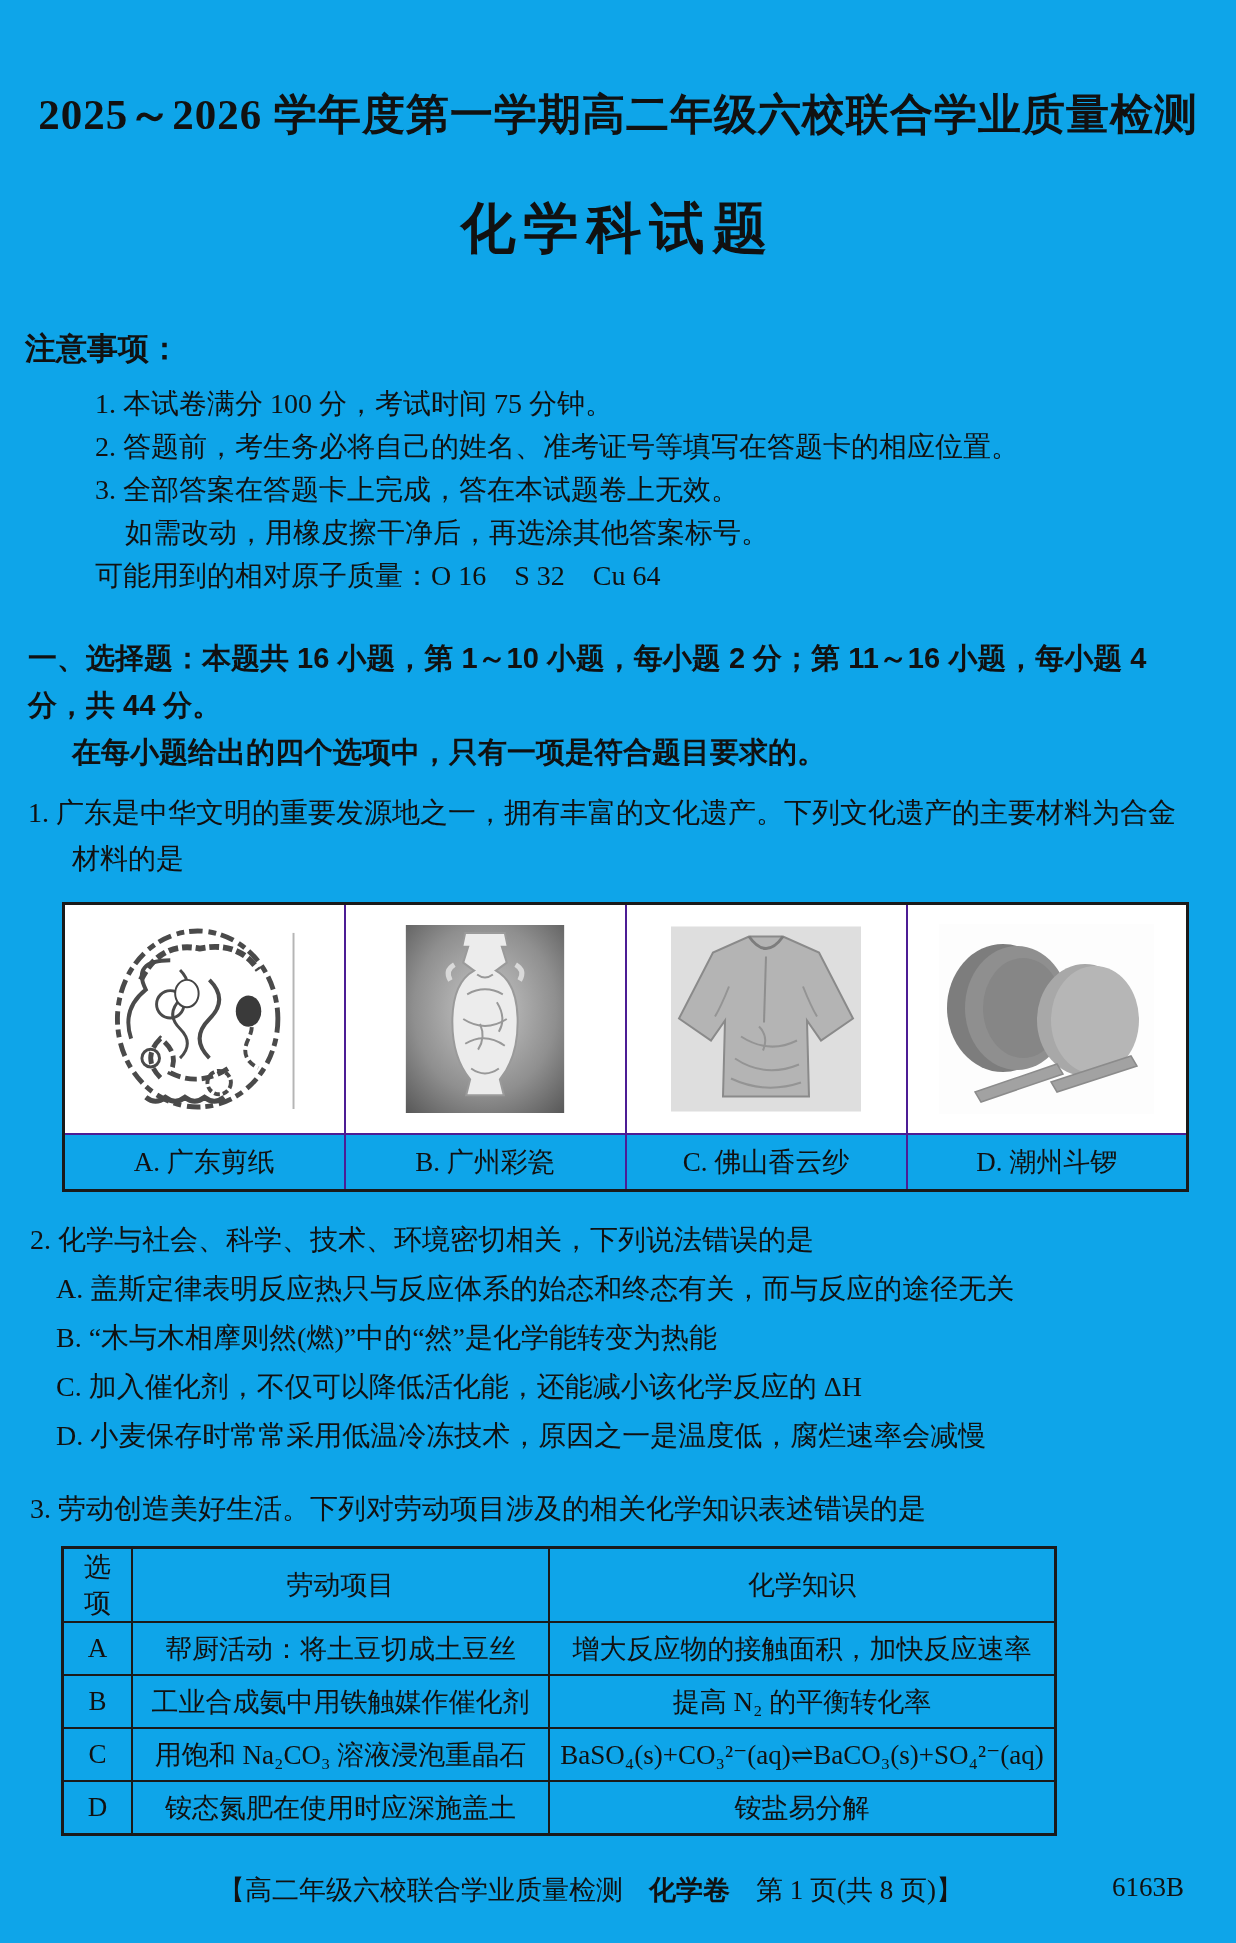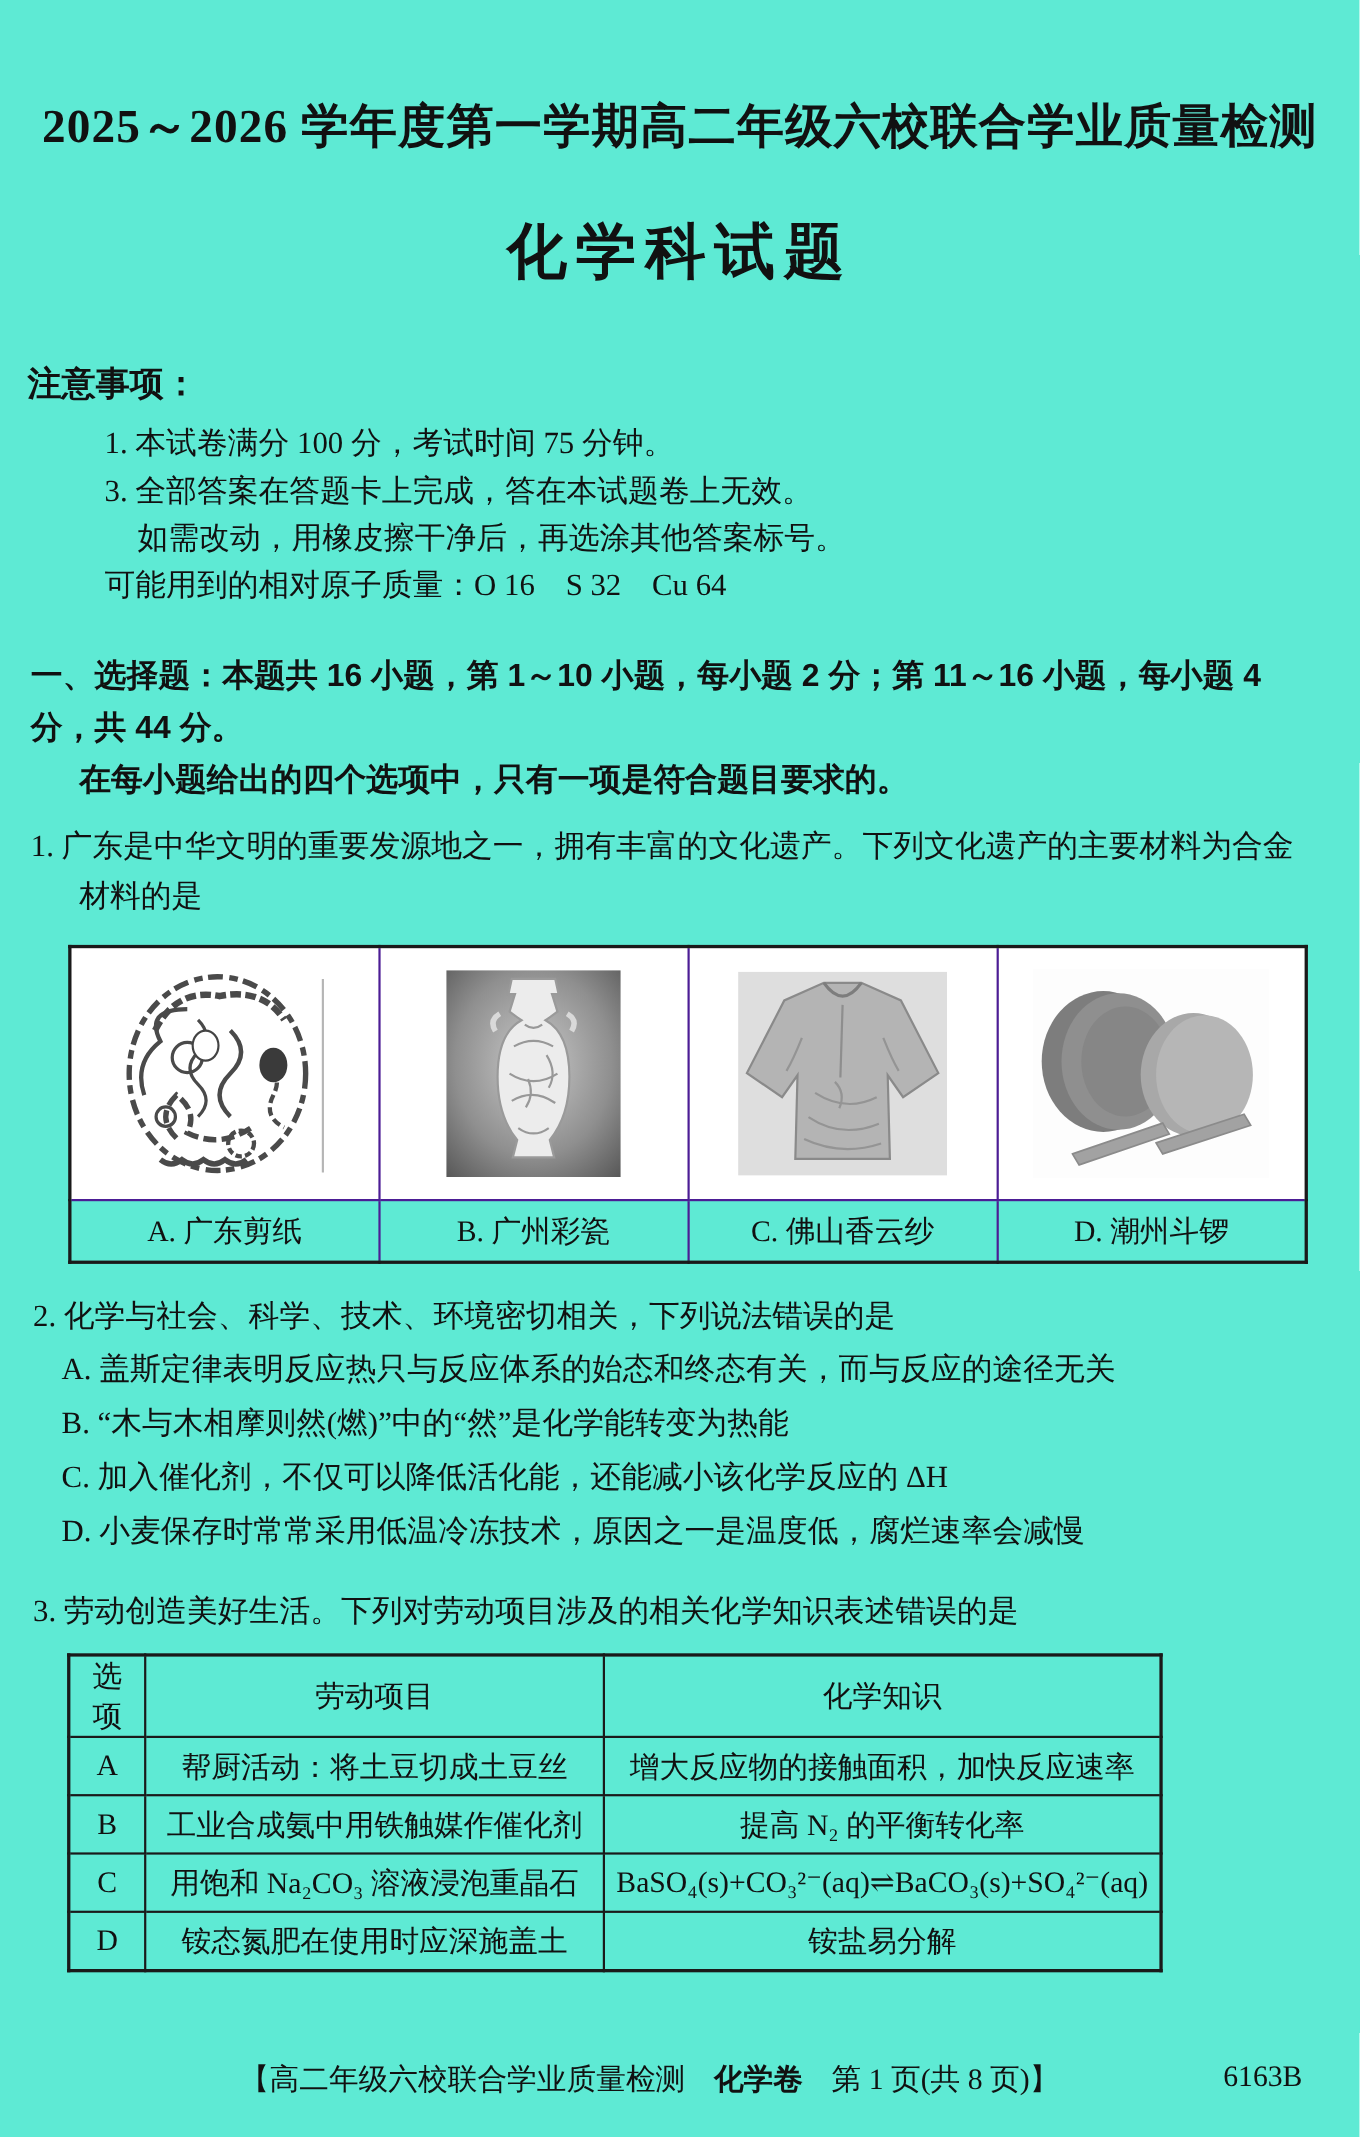--- a/index.html
+++ b/index.html
@@ -1,17 +1,17 @@
 <!DOCTYPE html>
 <html><head>
 <meta charset="utf-8">
 <style>
   html,body{margin:0;padding:0;background:#ffffff;}
   .page{
-    position:relative;width:1236px;height:1943px;margin:0 auto;background:#5eead4;
+    position:relative;width:1236px;height:1943px;margin:0 auto;background:#0ea5e9;
     color:#111;font-family:"Liberation Serif","DejaVu Serif",serif;overflow:hidden;
   }
   .title{margin:86px 12px 0;text-align:center;font-size:43px;font-weight:700;letter-spacing:1px;white-space:nowrap;}
   .subtitle{margin-top:48px;text-align:center;font-size:55px;font-weight:700;letter-spacing:8px;font-family:Liberation Serif, serif;}
 
   .notice{margin:62px 30px 0 25px;}
   .notice-heading{font-size:31px;font-weight:700;font-family:"Liberation Sans","DejaVu Sans",sans-serif;}
   .notice-items{margin-top:12px;font-size:28px;}
   .notice-item{margin-left:70px;line-height:43px;}
   .notice-item.cont{margin-left:100px;}
@@ -53,20 +53,21 @@
 
 <div class="page">
 
   <div class="title">2025～2026 学年度第一学期高二年级六校联合学业质量检测</div>
   <div class="subtitle">化学科试题</div>
 
   <div class="notice">
     <div class="notice-heading">注意事项：</div>
     <div class="notice-items">
       <div class="notice-item">1. 本试卷满分 100 分，考试时间 75 分钟。</div>
+      <div class="notice-item">2. 答题前，考生务必将自己的姓名、准考证号等填写在答题卡的相应位置。</div>
       <div class="notice-item">3. 全部答案在答题卡上完成，答在本试题卷上无效。</div>
       <div class="notice-item cont">如需改动，用橡皮擦干净后，再选涂其他答案标号。</div>
     </div>
     <div class="atomic">可能用到的相对原子质量：O 16　S 32　Cu 64</div>
   </div>
 
   <div class="intro">
     <div class="line1">一、选择题：本题共 16 小题，第 1～10 小题，每小题 2 分；第 11～16 小题，每小题 4 分，共 44 分。</div>
     <div class="line2">在每小题给出的四个选项中，只有一项是符合题目要求的。</div>
   </div>

